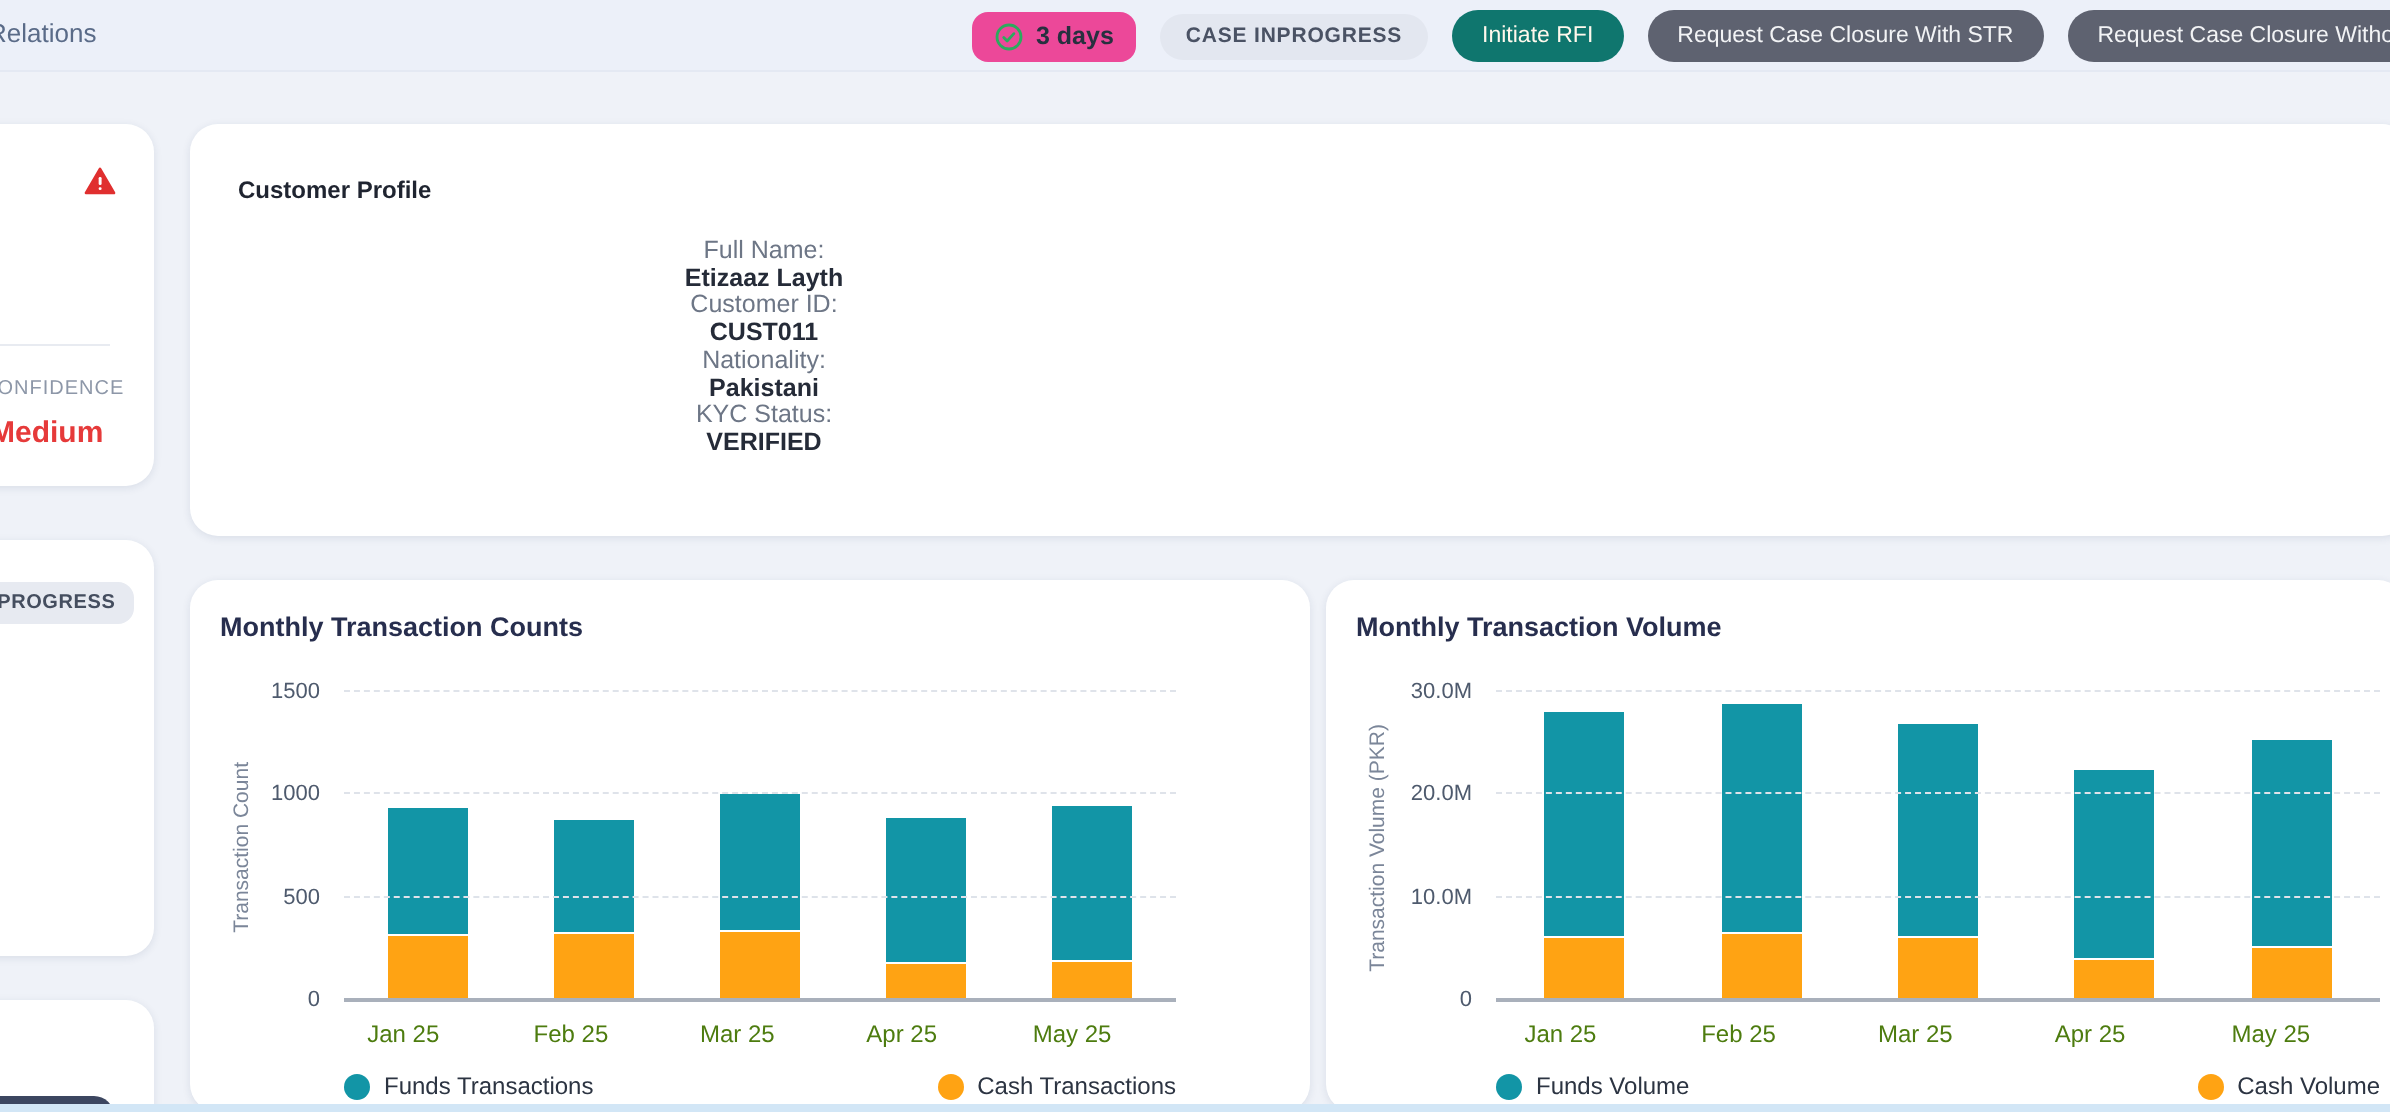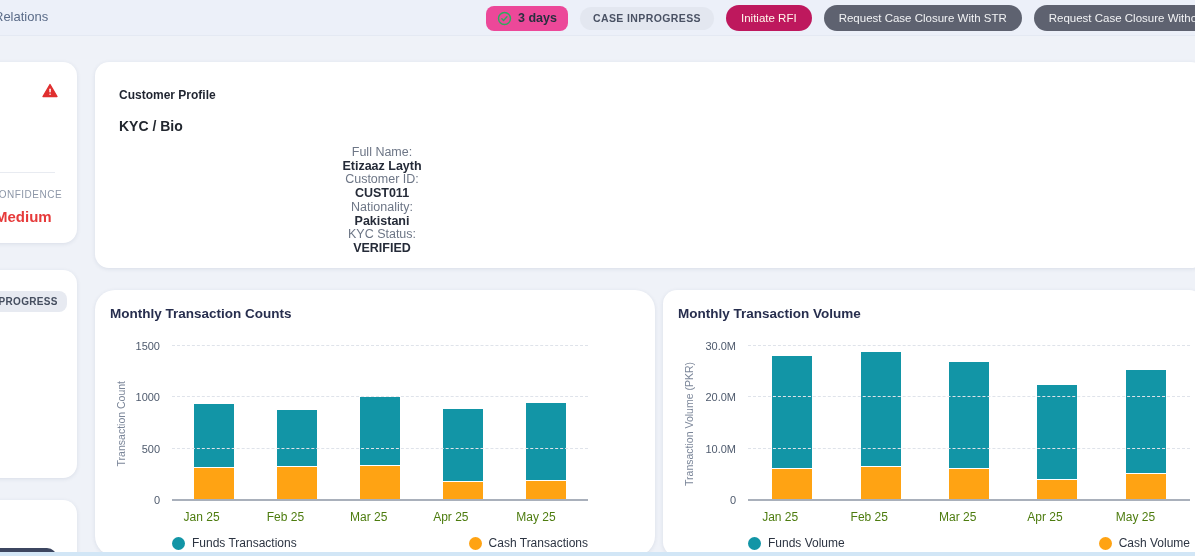--- a/index.html
+++ b/index.html
@@ -7,21 +7,21 @@
   body { font-family: "Liberation Sans", sans-serif; background:#eff2f8; }
   .stage { position:relative; width:1195px; height:556px; overflow:hidden; background:#eff2f8; }
 
   
   .topbar { position:absolute; left:0; top:0; width:1195px; height:36px; background:#ecf0f9; border-bottom:1px solid #e4e9f3; }
   .crumb { position:absolute; left:-6px; top:9px; font-size:13px; color:#5a6b88; white-space:nowrap; cursor:pointer; }
   .actions { position:absolute; left:486px; top:0; height:36px; display:flex; align-items:center; gap:12px; white-space:nowrap; }
   .sla { height:25px; padding:0 11px; border-radius:8px; background:#ec4899; display:flex; align-items:center; gap:6px; font-size:12.5px; font-weight:bold; color:#27303f; flex:none; }
   .pill { height:23px; padding:0 13px; border-radius:13px; background:#e3e7f0; color:#4a5264; font-size:10.5px; font-weight:bold; letter-spacing:.4px; display:flex; align-items:center; flex:none; }
   .btn { height:26px; border:none; border-radius:14px; font-family:"Liberation Sans",sans-serif; font-size:11.5px; padding:0 15px; cursor:pointer; flex:none; white-space:nowrap; }
-  .btn.orange { background:#be185d; color:#fff8ec; }
+  .btn.orange { background:#0f766e; color:#fff8ec; }
   .btn.dark { background:#5e6270; color:#f2f3f5; }
 
   
   .card { position:absolute; background:#fff; border-radius:14px; box-shadow:0 1px 4px rgba(30,50,90,.10); }
 
   
   .side1 { left:-16px; top:62px; width:93px; height:181px; }
   .warn { position:absolute; right:19px; top:21px; }
   .side-div { position:absolute; left:16px; top:110px; width:55px; border-top:1px solid #e8ebf1; }
   .conf-label { position:absolute; left:16px; top:127px; margin-left:-9px; font-size:10px; letter-spacing:.5px; color:#8d97a8; white-space:nowrap; }
@@ -37,21 +37,21 @@
   .pcol { position:absolute; top:56px; }
   .pcol.kyc { left:24px; width:526px; }
   .pcol.accounts { left:573px; width:524px; }
   .sect-h { font-size:14px; font-weight:bold; color:#22272f; margin-bottom:11px; }
   .prow { display:flex; justify-content:space-between; align-items:center; height:27.4px;flex-direction:column; }
   .plabel { font-size:12.5px; color:#6d7686; }
   .pvalue { font-size:12.5px; font-weight:bold; color:#252b38; }
 
   
   .chart-card { top:290px; height:266px; }
-  .chart1 { left:95px; width:560px;border-radius:20px; }
+  .chart1 { left:95px; width:560px; }
   .chart2 { left:663px; width:540px; }
   .chart-title { position:absolute; left:15px; top:16px; font-size:13.5px; font-weight:bold; color:#272e4e; }
   .ylabel-rot { position:absolute; top:57px; height:154px; display:flex; align-items:center; }
   .ylabel-rot span { writing-mode:vertical-rl; transform:rotate(180deg); font-size:10.5px; color:#7b8699; white-space:nowrap; }
   .plot { position:absolute; top:57px; height:154px; border-bottom:2px solid #a9b0bb; display:flex; justify-content:space-around; align-items:flex-end; }
   .gridline { position:absolute; left:0; right:0; border-top:1px dashed #dfe3ea; }
   .ytick { position:absolute; left:-58px; width:46px; text-align:right; font-size:11px; color:#4e5a6d; }
   .bar { width:40px; flex:none; cursor:pointer; }
   .bar .seg + .seg { margin-top:1px; }
   .xlabels { position:absolute; top:220px; display:flex; justify-content:space-around; }
@@ -99,21 +99,20 @@
     <div class="prog-badge">INPROGRESS</div>
   </div>
 
   <div class="card side3">
     <button class="navy-btn"></button>
   </div>
 
   <section class="card profile">
     <h2 class="card-title">Customer Profile</h2>
     <div class="pcol kyc">
-      <h3 class="sect-h">KYC / Bio</h3>
       <div>
           <div class="prow">
             <span class="plabel">Full Name:</span>
             <span class="pvalue">Etizaaz Layth</span>
           </div>
           <div class="prow">
             <span class="plabel">Customer ID:</span>
             <span class="pvalue">CUST011</span>
           </div>
           <div class="prow">

